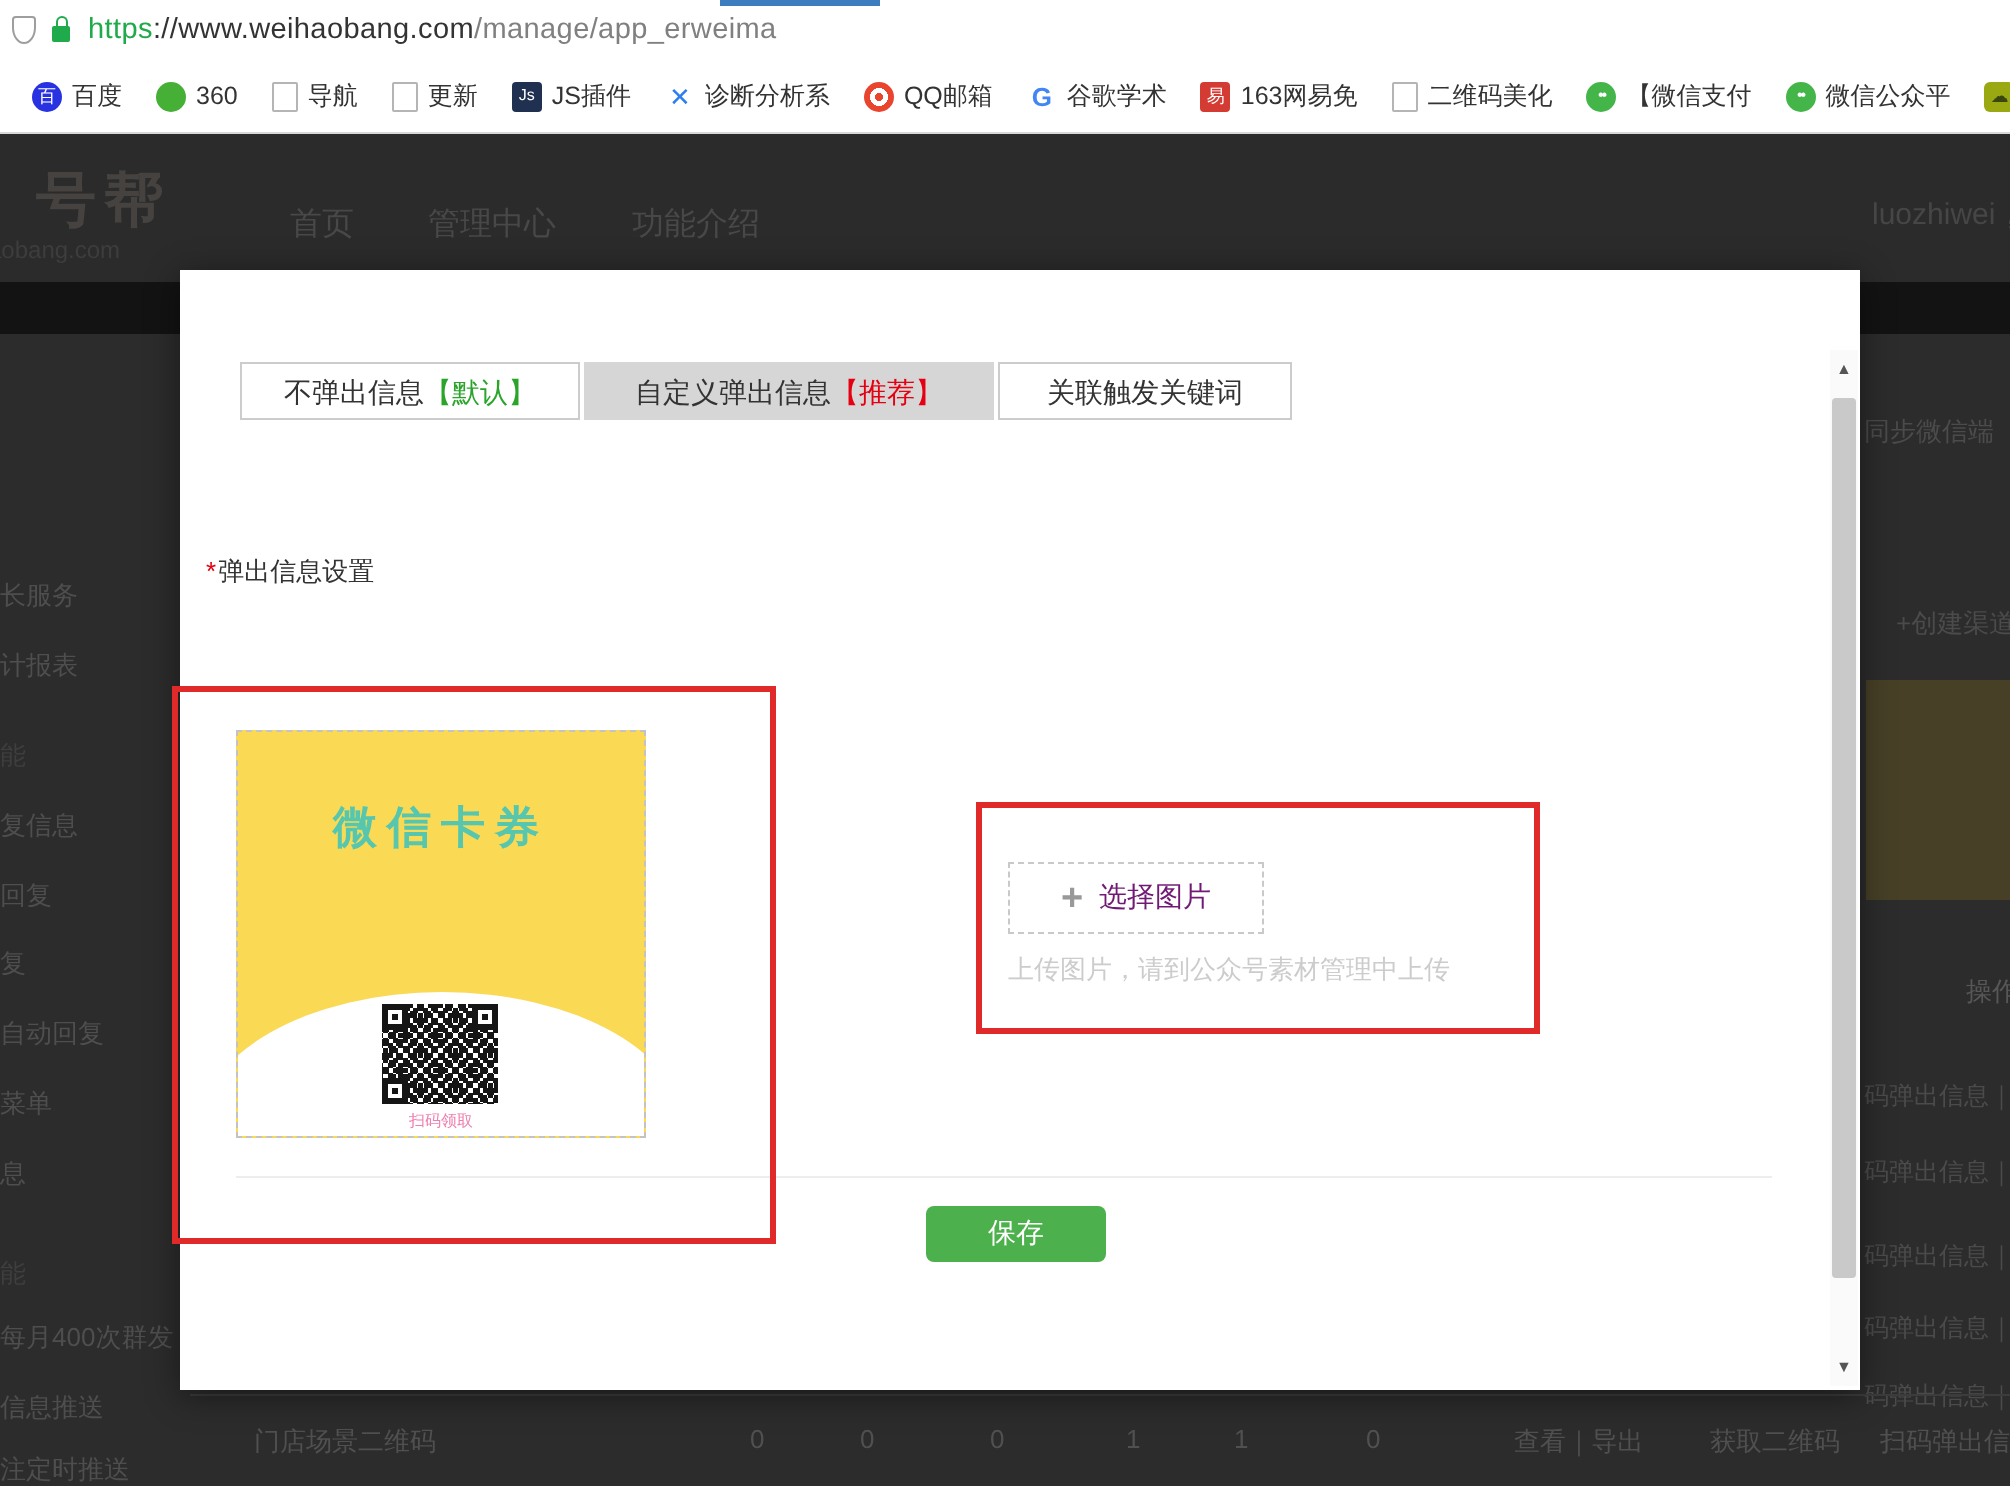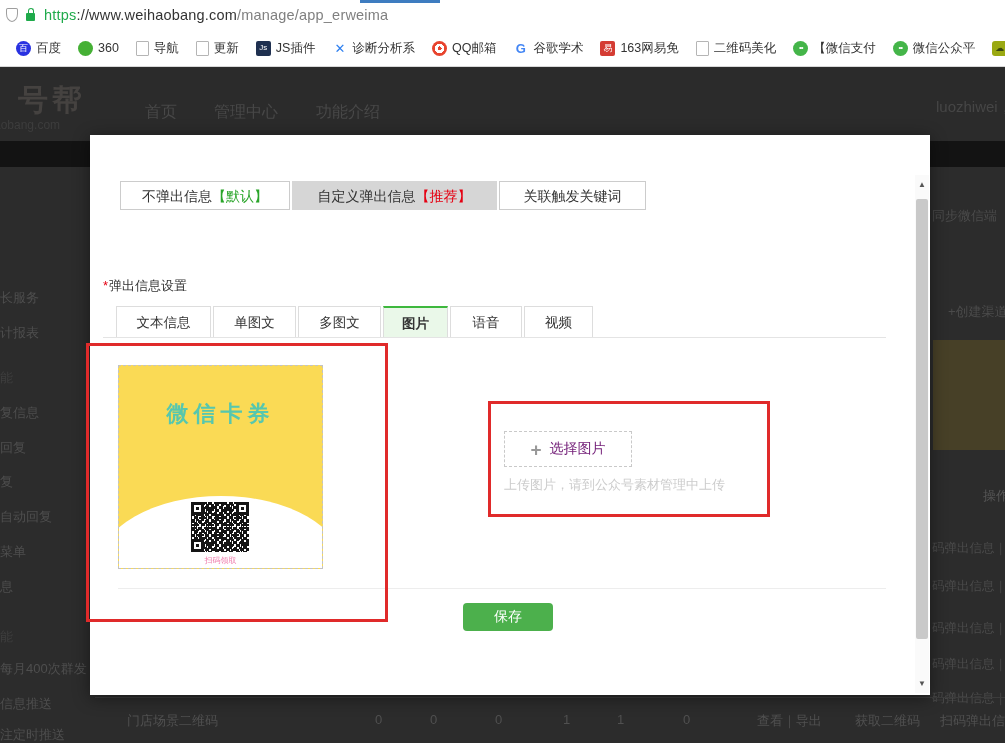--- a/index.html
+++ b/index.html
@@ -204,28 +204,20 @@
 
   <div class="modal">
 
     <div class="m-tab" style="left:30px;width:170px;"><span>不弹出信息</span><span class="sfx-green">【默认】</span></div>
     <div class="m-tab" style="left:409px;width:147px;"><span>关联触发关键词</span></div>
     <div class="m-tab active" style="left:202px;width:205px;"><span>自定义弹出信息</span><span class="sfx-red">【推荐】</span></div>
 
 
     <div class="field-label"><span class="req">*</span><span>弹出信息设置</span></div>
 
-    <div class="subtab-row">
-      <div class="s-tab" style="left:13px;width:95px;">文本信息</div>
-      <div class="s-tab" style="left:110px;width:83px;">单图文</div>
-      <div class="s-tab" style="left:195px;width:83px;">多图文</div>
-      <div class="s-tab active" style="left:280px;width:65px;">图片</div>
-      <div class="s-tab" style="left:347px;width:72px;">语音</div>
-      <div class="s-tab" style="left:421px;width:69px;">视频</div>
-    </div>
 
     <div class="preview">
       <div class="card-title">微信卡券</div>
       <div class="card-arc"></div>
       <div class="qr">
         <span class="finder f-tl"></span>
         <span class="finder f-tr"></span>
         <span class="finder f-bl"></span>
       </div>
       <div class="qr-caption">扫码领取</div>

